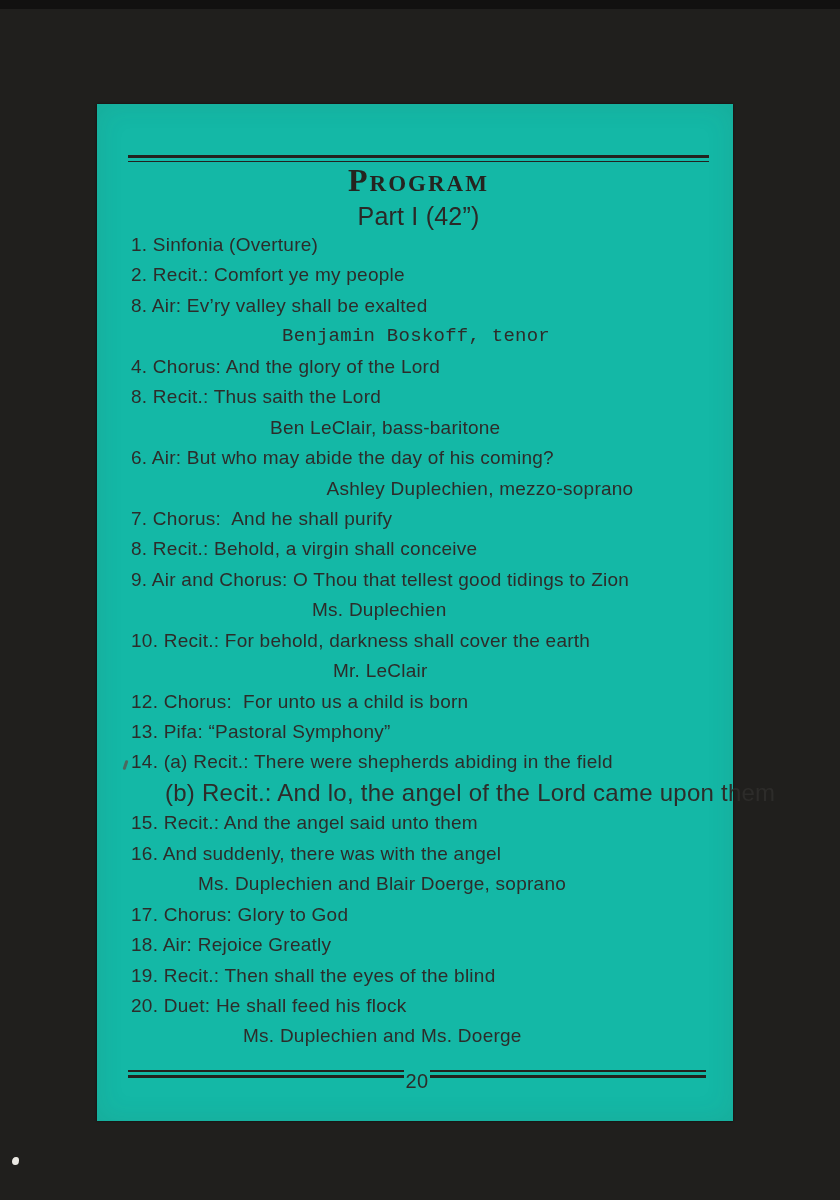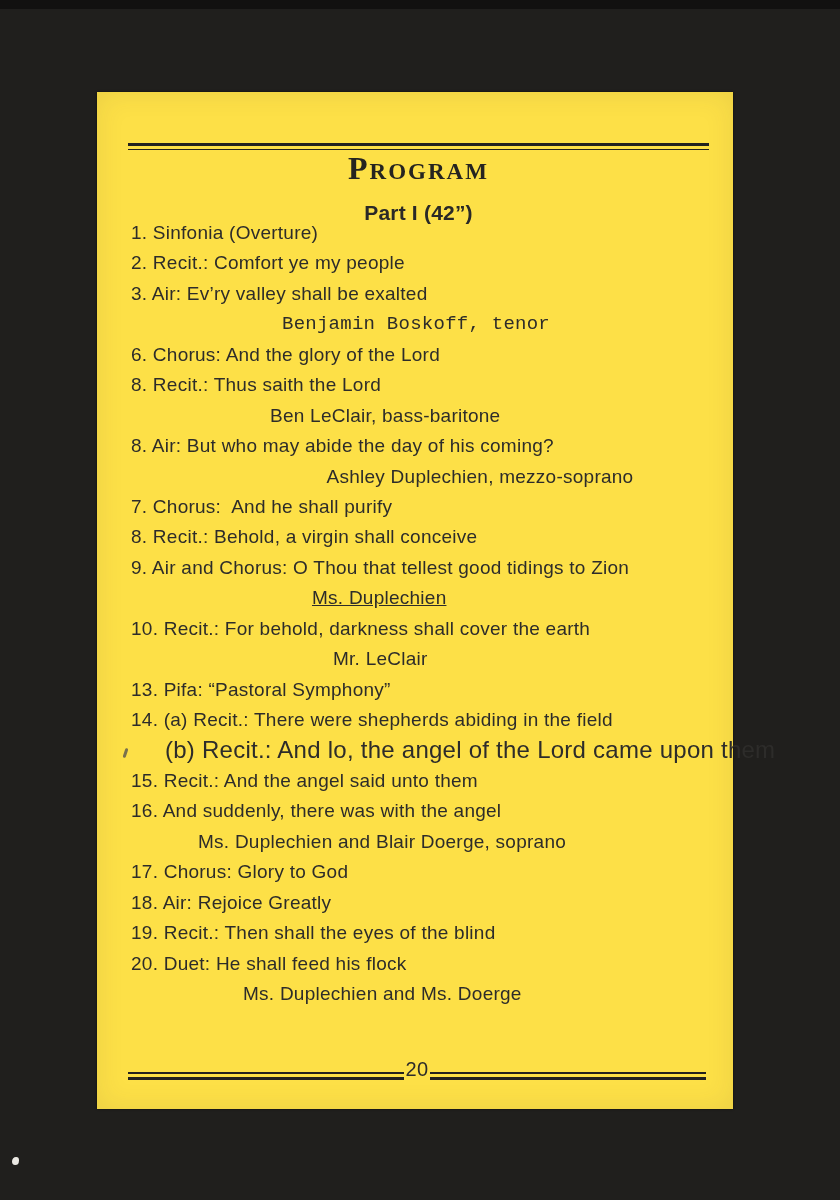--- a/index.html
+++ b/index.html
@@ -8,22 +8,22 @@
     background:#201f1d;
     position:relative;
     overflow:hidden;
     font-family:"Liberation Sans", sans-serif;
   }
   .backdrop-top-strip {
     position:absolute; left:0; top:0; width:840px; height:9px;
     background:#121110;
   }
   .paper {
-    position:absolute; left:97px; top:92px; width:636px; height:1017px;
-    background:#fde047;
+    position:absolute; left:97px; top:104px; width:636px; height:1017px;
+    background:#14b8a6;
     box-shadow: inset 0 0 28px rgba(70,62,50,0.10), 0 0 2px rgba(0,0,0,0.6);
   }
   .top-rule {
     position:absolute; left:31px; top:51px; width:581px;
     height:3px;
     border-top:3px solid #23221f;
     border-bottom:1px solid #23221f;
   }
   .header-block {
     position:absolute; left:31px; top:58px; width:581px;
@@ -33,49 +33,49 @@
     font-family:"Liberation Serif", serif;
     font-weight:bold;
     font-size:23px;
     letter-spacing:2px;
     color:#252420;
   }
   .program-title::first-letter {
     font-size:32px;
   }
   .program-subtitle {
-    margin-top:14px;
+    margin-top:3px;
     font-family:"Liberation Sans", sans-serif;
-    font-weight:bold;
-    font-size:21px;
+    font-weight:normal;
+    font-size:25px;
     letter-spacing:0.2px;
     color:#2a2927;
   }
   .program-list {
     position:absolute; left:34px; top:126px; width:596px;
     font-size:19px;
     letter-spacing:0.25px;
     color:#2d2c2a;
   }
   .line {
     height:30.45px;
     line-height:30.45px;
     white-space:pre;
   }
   .indent-a { margin-left:151px;font-family:Liberation Mono, monospace; }  
   .indent-b { margin-left:139px; }  
   .indent-c { margin-left:102px;text-align:center; }  
-  .indent-d { margin-left:181px;text-decoration:underline; }  
+  .indent-d { margin-left:181px; }  
   .indent-e { margin-left:202px; }  
   .indent-f { margin-left:34px; font-size:24px; }  
   .indent-g { margin-left:67px; }   
   .indent-h { margin-left:112px; }  
   .bottom-rule-row {
     position:absolute; left:31px; top:966px; width:578px; height:22px;
-    display:flex; align-items:flex-end;
+    display:flex; align-items:flex-start;
   }
   .rule-segment {
     flex:1;
     height:3px;
     border-top:2px solid #23221f;
     border-bottom:3px solid #23221f;
   }
   .page-number {
     padding:0 2px;
     font-size:20px;
@@ -106,33 +106,34 @@
   <div class="top-rule"></div>
 
   <div class="header-block">
     <div class="program-title">PROGRAM</div>
     <div class="program-subtitle">Part I (42”)</div>
   </div>
 
   <div class="program-list">
     <div class="line">1. Sinfonia (Overture)</div>
     <div class="line">2. Recit.: Comfort ye my people</div>
-    <div class="line">3. Air: Ev’ry valley shall be exalted</div>
+    <div class="line">8. Air: Ev’ry valley shall be exalted</div>
     <div class="line indent-a">Benjamin Boskoff, tenor</div>
-    <div class="line">6. Chorus: And the glory of the Lord</div>
+    <div class="line">4. Chorus: And the glory of the Lord</div>
     <div class="line">8. Recit.: Thus saith the Lord</div>
     <div class="line indent-b">Ben LeClair, bass-baritone</div>
-    <div class="line">8. Air: But who may abide the day of his coming?</div>
+    <div class="line">6. Air: But who may abide the day of his coming?</div>
     <div class="line indent-c">Ashley Duplechien, mezzo-soprano</div>
     <div class="line">7. Chorus:  And he shall purify</div>
     <div class="line">8. Recit.: Behold, a virgin shall conceive</div>
     <div class="line">9. Air and Chorus: O Thou that tellest good tidings to Zion</div>
     <div class="line indent-d">Ms. Duplechien</div>
     <div class="line">10. Recit.: For behold, darkness shall cover the earth</div>
     <div class="line indent-e">Mr. LeClair</div>
+    <div class="line">12. Chorus:  For unto us a child is born</div>
     <div class="line">13. Pifa: “Pastoral Symphony”</div>
     <div class="line">14. (a) Recit.: There were shepherds abiding in the field</div>
     <div class="line indent-f">(b) Recit.: And lo, the angel of the Lord came upon them</div>
     <div class="line">15. Recit.: And the angel said unto them</div>
     <div class="line">16. And suddenly, there was with the angel</div>
     <div class="line indent-g">Ms. Duplechien and Blair Doerge, soprano</div>
     <div class="line">17. Chorus: Glory to God</div>
     <div class="line">18. Air: Rejoice Greatly</div>
     <div class="line">19. Recit.: Then shall the eyes of the blind</div>
     <div class="line">20. Duet: He shall feed his flock</div>

